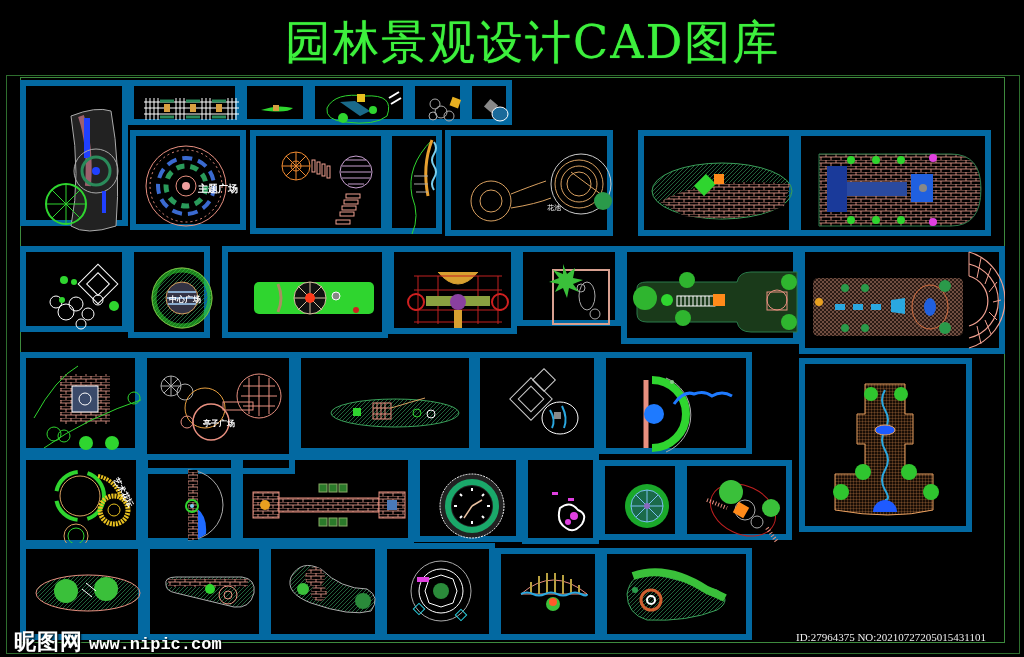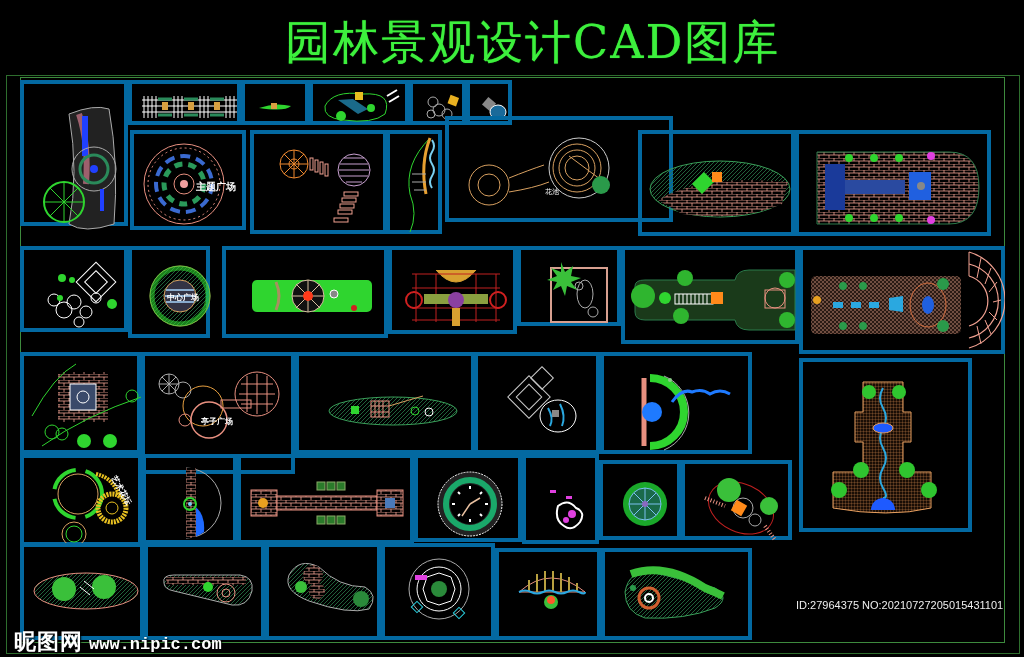--- a/index.html
+++ b/index.html
@@ -1,24 +1,24 @@
 <!DOCTYPE html>
 <html><head>
 <meta charset="utf-8">
 <style>
   html,body{margin:0;padding:0;background:#000;}
   body{width:1024px;height:657px;position:relative;overflow:hidden;font-family:"DejaVu Sans",sans-serif;}
   .title{position:absolute;left:285px;top:12px;width:520px;height:60px;color:#3df03d;font-family:"DejaVu Serif",serif;font-size:46px;line-height:60px;letter-spacing:2px;white-space:nowrap;text-shadow:0 0 1px #2a2;}
   .frame{position:absolute;border:1px solid #3d8a3d;box-sizing:border-box;}
-  .panel{position:absolute;border:4px solid #0369a1;box-sizing:border-box;}
+  .panel{position:absolute;border:6px solid #0369a1;box-sizing:border-box;}
   svg.drw{position:absolute;left:0;top:0;}
   .wm{position:absolute;left:14px;top:627px;color:#fff;font-size:17px;font-weight:bold;white-space:nowrap;text-shadow:1px 1px 2px #000;}
   .wm .cn{font-family:"DejaVu Sans",sans-serif;font-size:22px;letter-spacing:1px;margin-right:6px;}
   .wm .url{font-family:Liberation Mono, monospace;}
-  .idline{position:absolute;left:796px;top:599px;color:#eee;font-family:Liberation Sans, sans-serif;font-size:11px;white-space:nowrap;}
+  .idline{position:absolute;left:796px;top:631px;color:#eee;font-family:Liberation Serif, serif;font-size:11px;white-space:nowrap;}
 </style>
 </head>
 <body>
 
 <div class="title">园林景观设计CAD图库</div>
 
 <div class="frame" style="left:6px;top:75px;width:1014px;height:579px;border-color:#2e6e2e"></div>
 <div class="frame" style="left:20px;top:77px;width:985px;height:566px;border-color:#3d8a3d"></div>
 
 <div class="panel" style="left:20px;top:80px;width:108px;height:146px">
@@ -122,21 +122,21 @@
 
 <div class="panel" style="left:386px;top:130px;width:56px;height:104px">
   <svg class="drw" width="56" height="104">
     <path d="M40 4 Q14 30 20 60 Q28 80 20 98" stroke="#2fd52f" fill="none"></path>
     <path d="M40 4 Q30 30 36 60" stroke="#e8a030" stroke-width="3" fill="none"></path>
     <path d="M42 6 q4 6 0 12 q-4 6 0 12 q4 6 0 12 q-4 6 0 12" stroke="#7ad0f0" stroke-width="2" fill="none"></path>
     <path d="M22 40h14M22 48h14M24 56h12" stroke="#aaa"></path>
   </svg>
 </div>
 
-<div class="panel" style="left:445px;top:116px;width:228px;height:106px">
+<div class="panel" style="left:445px;top:130px;width:168px;height:106px">
   <svg class="drw" width="193" height="106">
     <circle cx="40" cy="65" r="20" fill="none" stroke="#d8a060"></circle>
     <circle cx="40" cy="65" r="11" fill="none" stroke="#d8a060"></circle>
     <path d="M60 58 Q80 50 95 45 M60 72 Q85 68 100 62" stroke="#d8a060" fill="none"></path>
     <circle cx="130" cy="48" r="30" fill="none" stroke="#ccc"></circle>
     <circle cx="128" cy="48" r="24" fill="none" stroke="#d8a060"></circle>
     <circle cx="128" cy="48" r="18" fill="none" stroke="#d8a060"></circle>
     <circle cx="128" cy="48" r="12" fill="none" stroke="#d8a060"></circle>
     <path d="M120 36 L155 62" stroke="#d8a060"></path>
     <circle cx="152" cy="65" r="9" fill="#2a9a4a"></circle>

